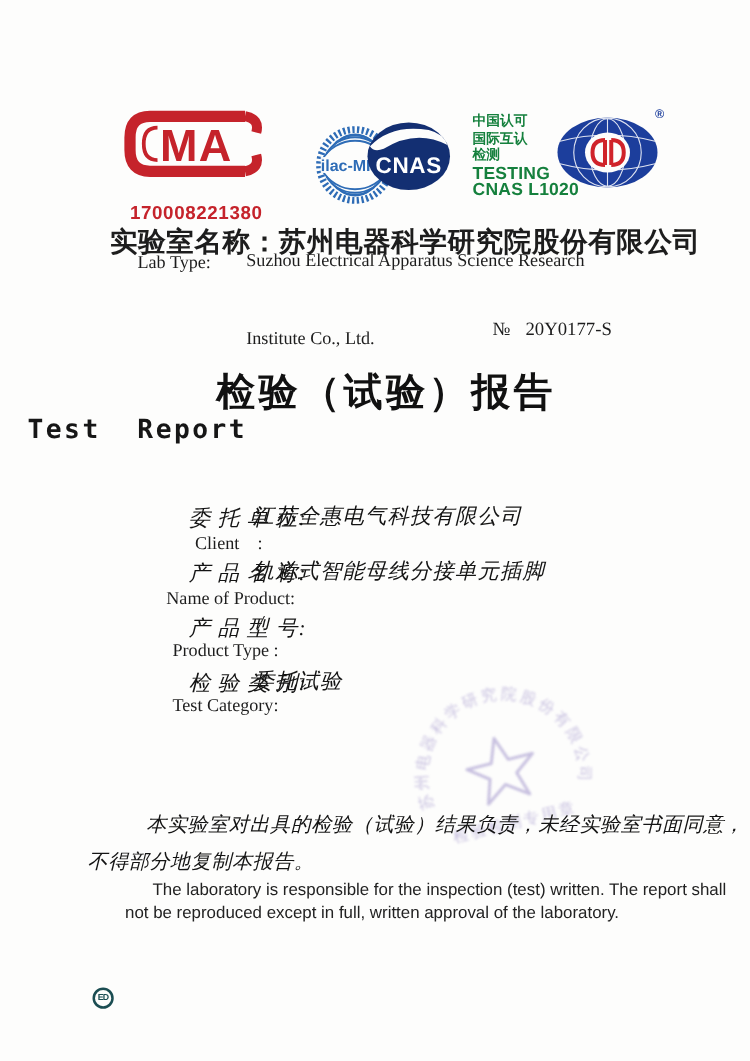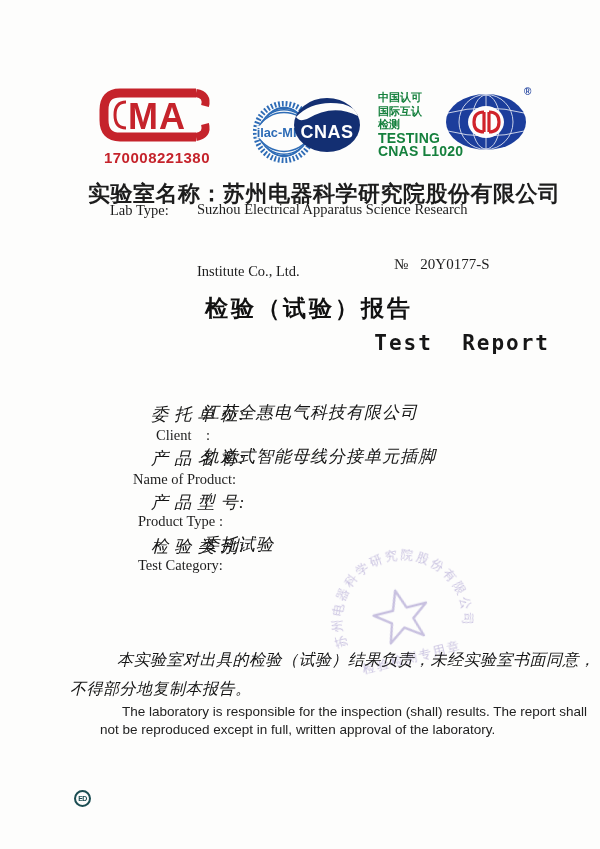--- a/index.html
+++ b/index.html
@@ -3,21 +3,21 @@
 <meta charset="utf-8">
 <style>
   * { margin:0; padding:0; box-sizing:border-box; }
   html,body { width:600px; height:849px; }
   body { font-family:"Liberation Sans", sans-serif; background:#ffffff; overflow:hidden; }
   .page { position:relative; width:600px; height:849px; background:#fdfdfc; }
 
   
   .logo-row { position:absolute; left:0; top:0; width:600px; height:175px; }
   .logo-cma { position:absolute; left:96px; top:88px; width:122px; text-align:center; }
-  .cma-number { margin-top:3px; color:#c5232b; font-weight:bold; font-size:15px; letter-spacing:.5px; font-family:"Liberation Sans",sans-serif; }
+  .cma-number { margin-top:15px; color:#c5232b; font-weight:bold; font-size:15px; letter-spacing:.5px; font-family:"Liberation Sans",sans-serif; }
   .logo-ilac { position:absolute; left:216px; top:100px;margin-left:36px; }
   .logo-cnas { position:absolute; left:293px; top:97px; }
   .acc-text { position:absolute; left:378px; top:91px; color:#15803d; font-weight:bold; line-height:13.5px; }
   .acc-text .zh { font-size:11px; font-family:"Liberation Sans",sans-serif; }
   .acc-text .en { font-size:14px; letter-spacing:.2px; }
   .logo-globe { position:absolute; left:444px; top:92px; }
   .globe-reg { position:absolute; left:80px; top:-6px; font-size:10px; color:#1c3e9c; font-weight:bold; }
 
   
   .zh-hei { font-family:"Liberation Sans",sans-serif; font-weight:bold; color:#1d1d1d; }
@@ -26,24 +26,24 @@
   .lab-en-label { position:absolute; left:110px; top:202px; font-size:14.5px; }
   .lab-en-1 { position:absolute; left:197px; top:201px; font-size:14.5px; }
   .lab-en-2 { position:absolute; left:197px; top:220px; font-size:14.5px;margin-top:43px; }
 
   
   .report-no { position:absolute; left:394px; top:256px; font-size:15px; font-family:"Liberation Serif",serif; color:#1d1d1d; }
   .report-no .no-prefix { margin-right:12px; }
 
   
   .title-zh { position:absolute; left:0; top:293px; width:600px; text-align:center; padding-left:18px;
-              font-size:23px; font-weight:bold; letter-spacing:3px; font-family:"Liberation Sans",sans-serif; color:#111; }
-  .title-en { position:absolute; left:0; top:331px; width:518px; text-align:right; padding-left:22px;
+              font-size:31px; font-weight:bold; letter-spacing:3px; font-family:"Liberation Sans",sans-serif; color:#111; }
+  .title-en { position:absolute; left:0; top:331px; width:518px; text-align:left; padding-left:22px;
               font-size:21px; font-weight:bold; letter-spacing:2px; white-space:pre;
-              font-family:"DejaVu Sans Mono",monospace; color:#161616;margin-left:32px; }
+              font-family:"DejaVu Sans Mono",monospace; color:#161616; }
 
   
   .kai { font-family:"Liberation Serif",serif; font-style:italic; color:#141414; }
   .field-zh { position:absolute; font-size:17px; letter-spacing:1px;margin-left:25px; }
   .field-val { position:absolute; font-size:17px; letter-spacing:1px; }
   .field-en { position:absolute; font-size:14.5px; font-style:normal; white-space:pre; font-family:"Liberation Serif",serif; color:#1d1d1d; }
 
   
   .stamp { position:absolute; left:316px; top:540px; opacity:.55; }
 
@@ -171,18 +171,18 @@
           <textPath href="#arcPath" startOffset="4">苏州电器科学研究院股份有限公司</textPath>
         </text>
         <path d="M85,50 L92,69 L112,69 L96,81 L102,100 L85,88 L68,100 L74,81 L58,69 L78,69 Z" fill="none" stroke="#9d90c9" stroke-width="2.4" stroke-linejoin="round"></path>
         <text x="85" y="123" text-anchor="middle" font-size="12.5" letter-spacing="2" fill="#9d90c9" font-family="Liberation Serif, serif">检验检测专用章</text>
       </g>
     </svg>
   </div>
 
   <div class="disc-zh-1 kai">本实验室对出具的检验（试验）结果负责，未经实验室书面同意，</div>
   <div class="disc-zh-2 kai">不得部分地复制本报告。</div>
-  <div class="disc-en-1">The laboratory is responsible for the inspection (shall) results. The report shall</div>
+  <div class="disc-en-1">The laboratory is responsible for the inspection (test) written. The report shall</div>
   <div class="disc-en-2">not be reproduced except in full, written approval of the laboratory.</div>
 
   <div class="punch">ED</div>
 
 </div>
 
 </body></html>

